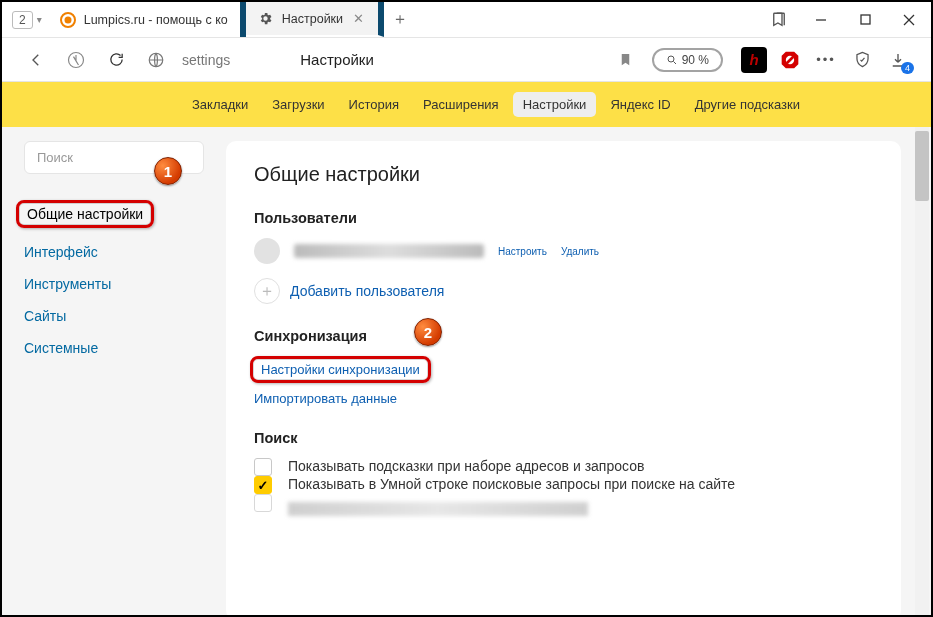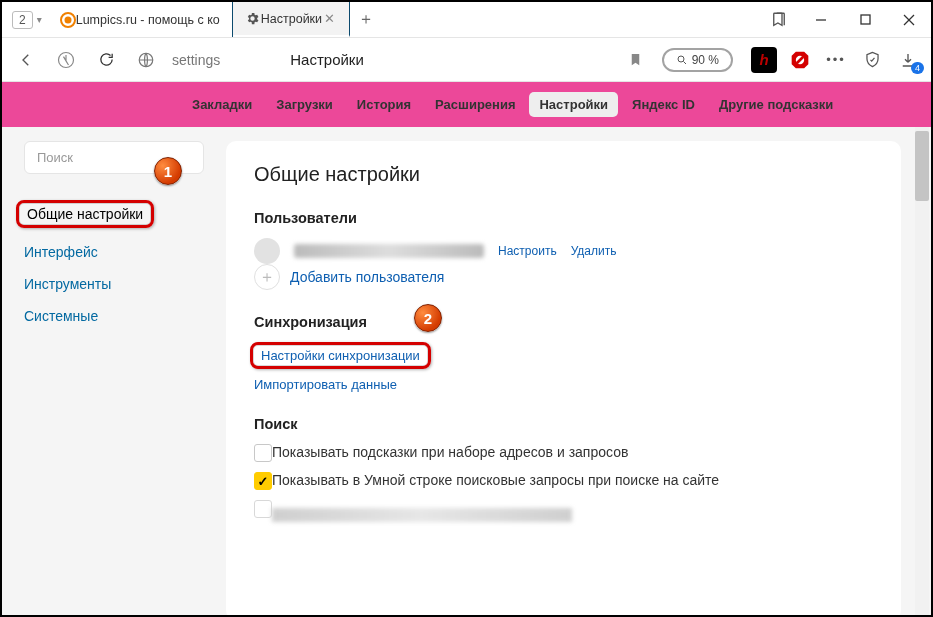--- a/index.html
+++ b/index.html
@@ -33,22 +33,23 @@
     border-radius: 3px;
     padding: 1px 6px;
     font-size: 12px;
     color: #555;
   }
   .tab-counter .chev { color: #888; font-size: 10px; }
 
   .tab {
     display: flex;
     align-items: center;
+    gap: 8px;
     padding: 0 12px;
-    border-right: 1px solid #0c4a6e;
+    border-right: 6px solid #0c4a6e;
     max-width: 210px;
     height: 100%;
     position: relative;
   }
   .tab.active {
     background: #f3f3f3;
     border-bottom: 2px solid #fff;
   }
   .tab .favicon { width: 16px; height: 16px; display:flex;align-items:center;justify-content:center; }
   .tab .label {
@@ -80,21 +81,21 @@
     color: #444;
   }
   .bookmark-all { width:40px;display:flex;align-items:center;justify-content:center;color:#555; }
 
   
   .addrbar {
     height: 44px;
     display: flex;
     align-items: center;
     gap: 12px;
-    padding: 0 10px;
+    padding: 0 20px;
     border-bottom: 1px solid #e5e5e5;
   }
   .addrbar .icon-btn {
     width: 28px; height: 28px;
     display: flex; align-items: center; justify-content: center;
     color: #555;
     border-radius: 4px;
   }
   .addrbar .address {
     display: flex;
@@ -124,22 +125,21 @@
     background:#1a73e8; color:#fff; font-size:9px; border-radius:8px;
     padding:0 4px; line-height:12px;
   }
 
   
   .page-tabs {
     display: flex;
     gap: 4px;
     padding: 10px 0 10px 180px;
     font-size: 13px;
-    background:#ec4899;
-    font-weight:bold;
+    background:#fde047;
   }
   .page-tabs a {
     color: #333;
     text-decoration: none;
     padding: 5px 10px;
     border-radius: 5px;
   }
   .page-tabs a.active { background: #eee; }
 
   
@@ -209,42 +209,42 @@
     margin: 14px 30px 0 14px;
     border-radius:10px;
     padding: 22px 28px;
     overflow:hidden;
     position:relative;
   }
   .main h1 { font-size:20px; font-weight:400; color:#222; margin-bottom:24px; }
   .sect-title { font-size:14.5px; font-weight:bold; color:#222; margin:18px 0 12px; }
 
   .user-row {
-    display:flex; align-items:center; gap:14px; font-size:12px; 
+    display:flex; align-items:center; gap:14px; font-size:10px; margin-bottom:14px;
   }
   .user-row .avatar {
     width:26px;height:26px;border-radius:50%;background:#e2e2e2;
   }
   .user-row .blurred {
     width:190px;height:14px;border-radius:3px;
     background:linear-gradient(90deg,#bbb,#ddd,#bbb);
     filter:blur(2px);
   }
   .link { color:#0e5fb1; cursor:pointer; }
 
   .add-user {
     display:flex; align-items:center; gap:10px; font-size:14px; margin-bottom:24px;
   }
   .add-user .plus {
     width:26px;height:26px;border-radius:50%;border:1px solid #e0e0e0;
     display:flex;align-items:center;justify-content:center;color:#bbb;font-size:16px;
   }
 
   .checkbox-row {
-    display:flex; align-items:flex-start; gap:0; font-size:14px; color:#333; margin:10px 0;
+    display:flex; align-items:flex-start; gap:16px; font-size:14px; color:#333; margin:0 0;
   }
   .cb {
     width:18px;height:18px;border:1px solid #c8c8c8;border-radius:3px;background:#fff;flex-shrink:0;
     display:flex;align-items:center;justify-content:center;
   }
   .cb.checked { background:#ffcc00;border-color:#ffcc00; }
   .cb.checked::after { content:"✓"; color:#000; font-size:13px; font-weight:bold; }
 
   .sync-link-wrap { margin:4px 4px 8px; }
   .import-link { margin-bottom:24px; }
@@ -397,20 +397,21 @@
     <div class="search-box">Поиск</div>
 
     <div class="annot" style="top:30px;left:152px;">1</div>
 
     <ul class="sidenav">
       <li class="active">
         <span class="hl-red">Общие настройки</span>
       </li>
       <li>Интерфейс</li>
       <li>Инструменты</li>
+      <li>Сайты</li>
       <li>Системные</li>
     </ul>
   </div>
 
   <div class="main">
     <h1>Общие настройки</h1>
 
     <div class="sect-title">Пользователи</div>
 
     <div class="user-row">

